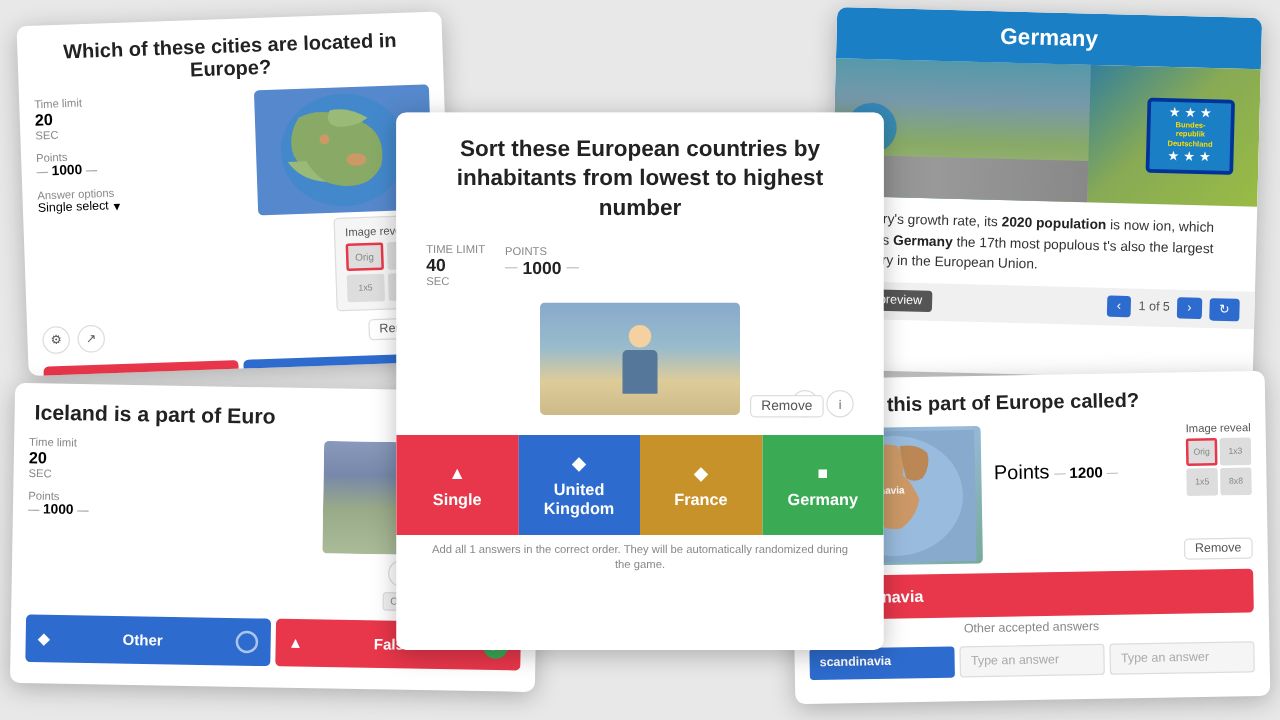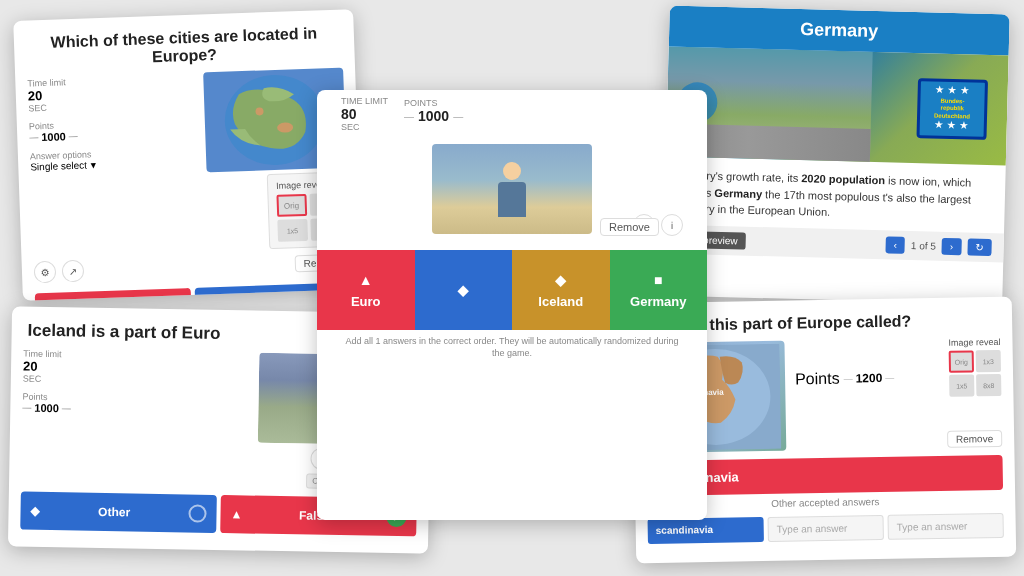--- a/index.html
+++ b/index.html
@@ -441,24 +441,27 @@
       justify-content: center;
       font-size: 10px;
       color: #666;
       cursor: pointer;
     }
   </style>
 </head>
 <body>
 
 <div class="card card-center">
+  <div class="card-header">
+    <div class="card-title">Sort these European countries by inhabitants from lowest to highest number</div>
+  </div>
   <div style="display:flex; gap:16px; padding:6px 24px 0; align-items:flex-start;">
     <div class="meta-row">
       <div class="meta-label">Time limit</div>
-      <div class="meta-value">80</div>
+      <div class="meta-value">40</div>
       <div class="meta-label">SEC</div>
     </div>
     <div style="margin-top:2px; flex:1;">
       <div class="meta-label">Points</div>
       <div style="display:flex; align-items:center; gap:4px;">
         <span style="font-size:10px;color:#aaa;">—</span>
         <span class="meta-value">1000</span>
         <span style="font-size:10px;color:#aaa;">—</span>
       </div>
     </div>
@@ -474,28 +477,29 @@
     </div>
     <div style="display:flex; align-items:center; gap:6px; position:absolute; bottom:4px; right:24px;">
       <div class="ctrl-circle">⊕</div>
       <div class="ctrl-circle">ℹ</div>
       <button class="remove-btn">Remove</button>
     </div>
   </div>
   <div class="answers-grid">
     <div class="answer-tile tile-red">
       <span class="tile-icon">▲</span>
-      <span>Euro</span>
+      <span>Single</span>
     </div>
     <div class="answer-tile tile-blue">
       <span class="tile-icon">◆</span>
+      <span>United Kingdom</span>
     </div>
     <div class="answer-tile tile-gold">
       <span class="tile-icon">◆</span>
-      <span>Iceland</span>
+      <span>France</span>
     </div>
     <div class="answer-tile tile-green">
       <span class="tile-icon">■</span>
       <span>Germany</span>
     </div>
   </div>
   <div class="card-footer">Add all 1 answers in the correct order. They will be automatically randomized during the game.</div>
 </div>
 
 <div class="card card-top-left">

